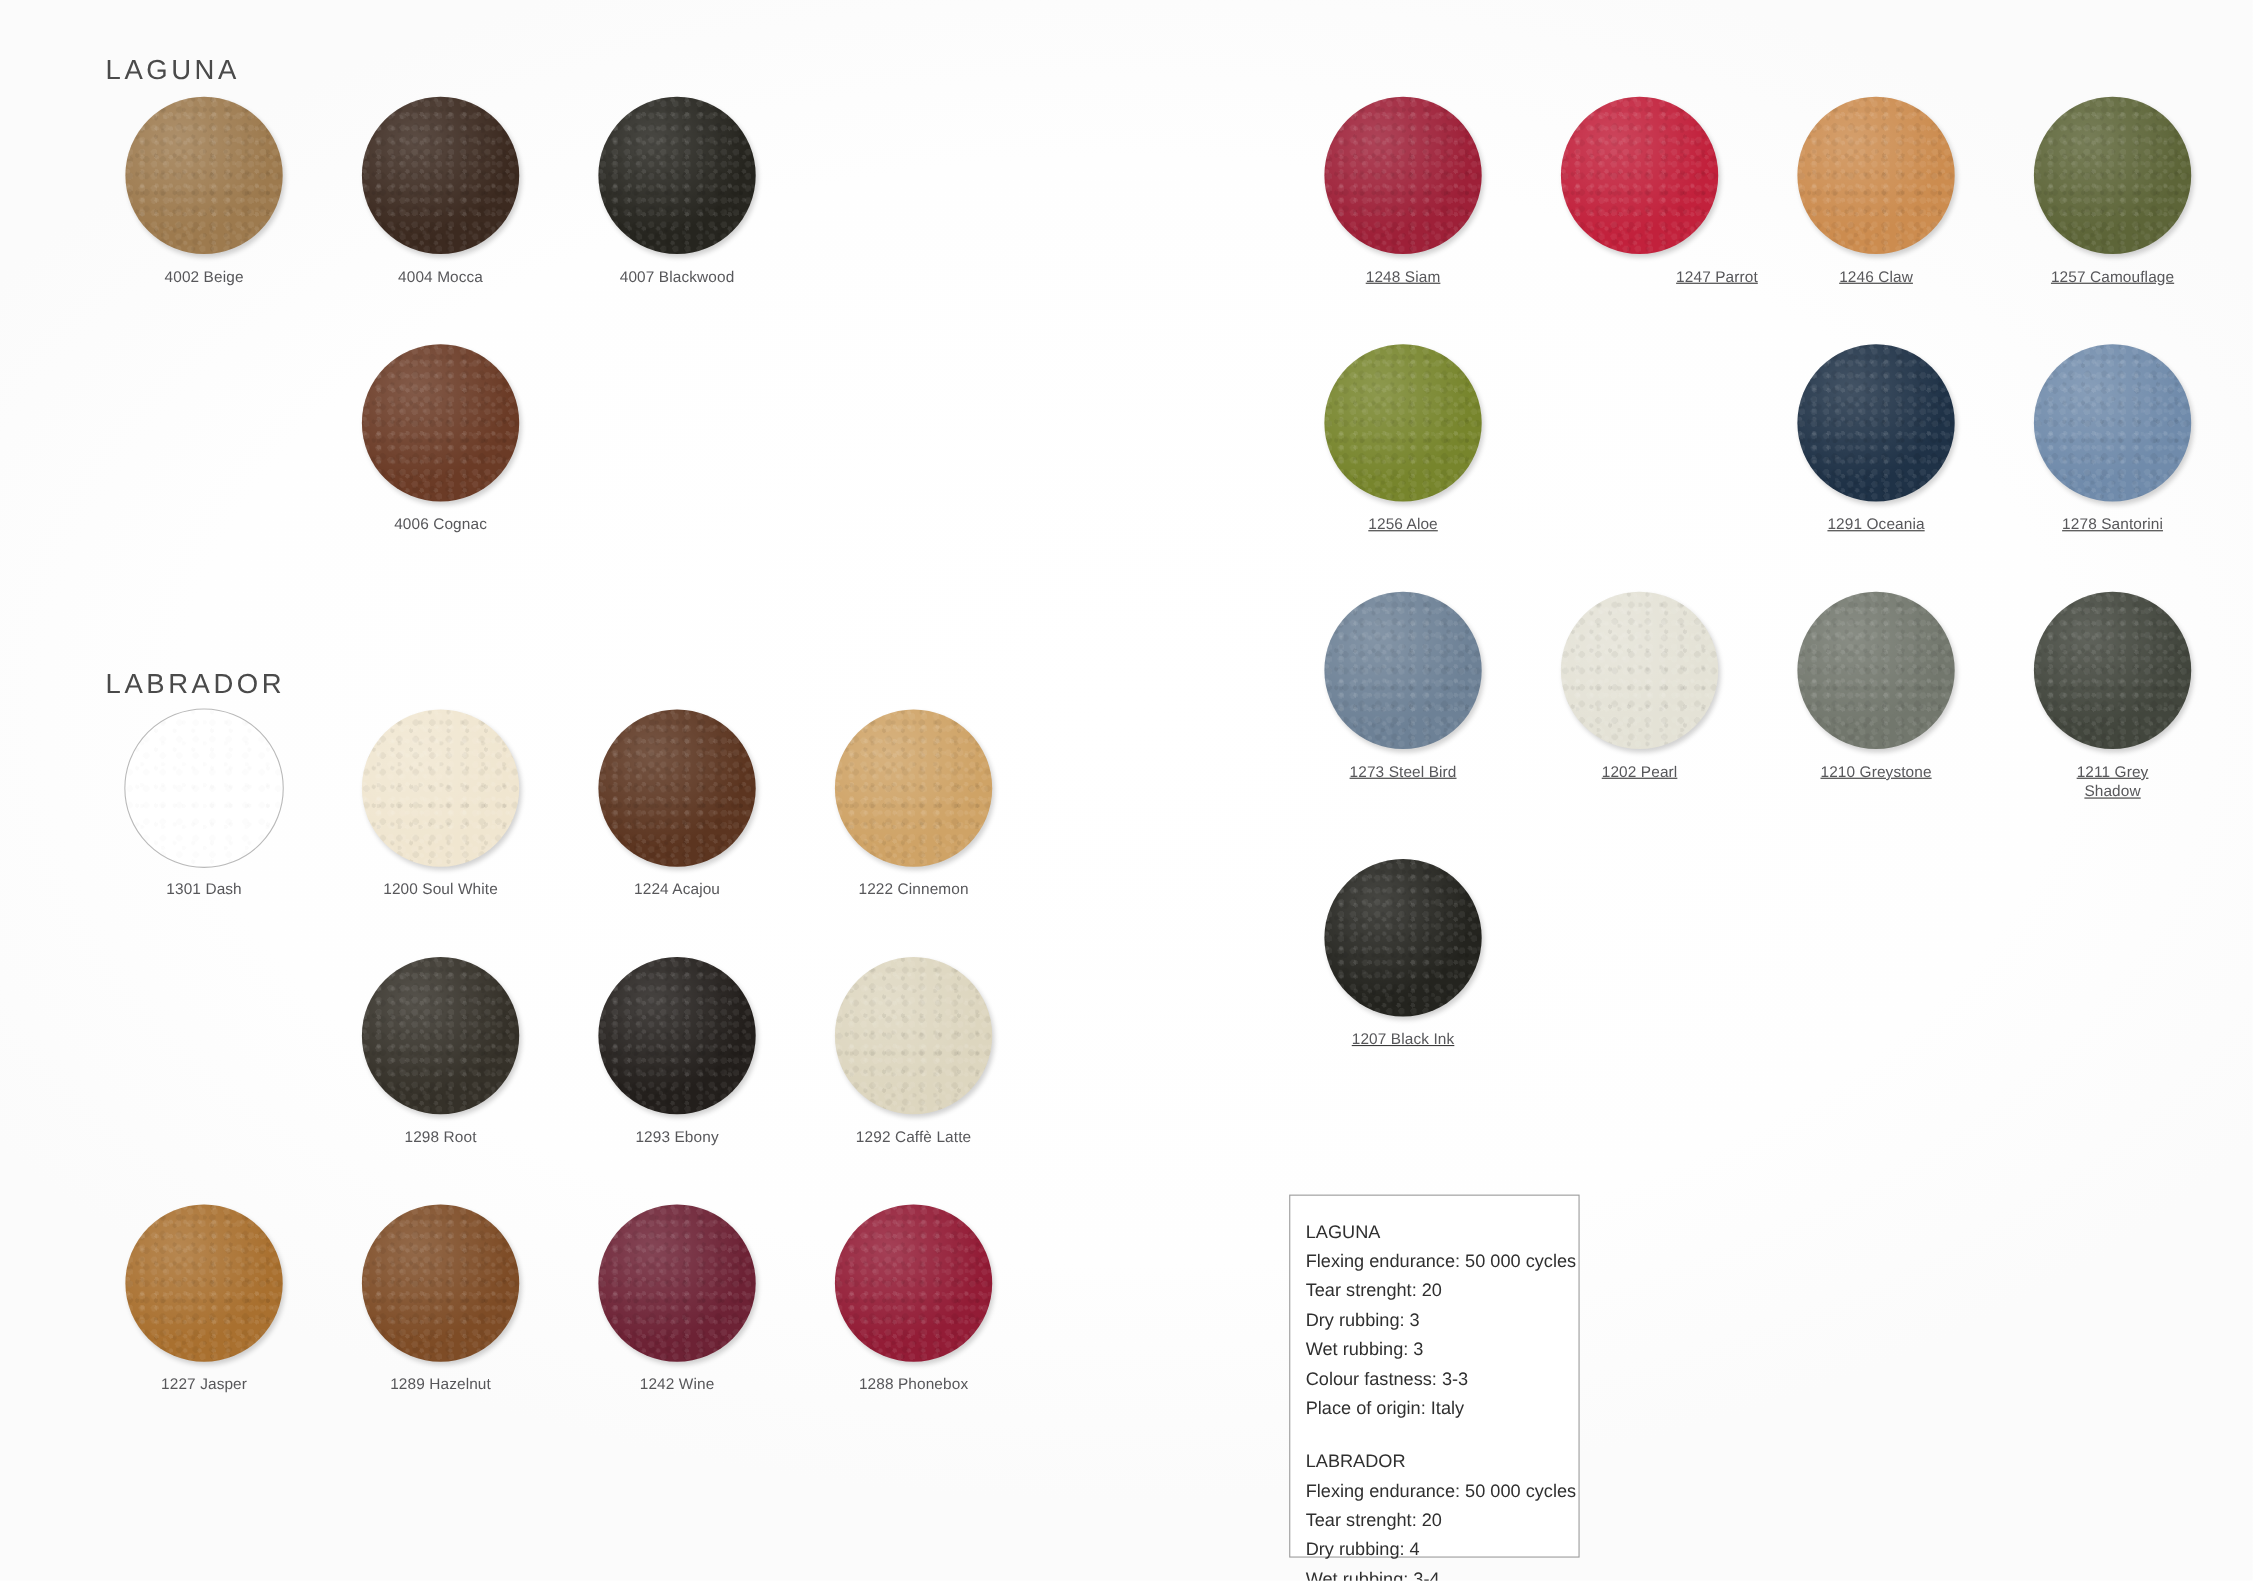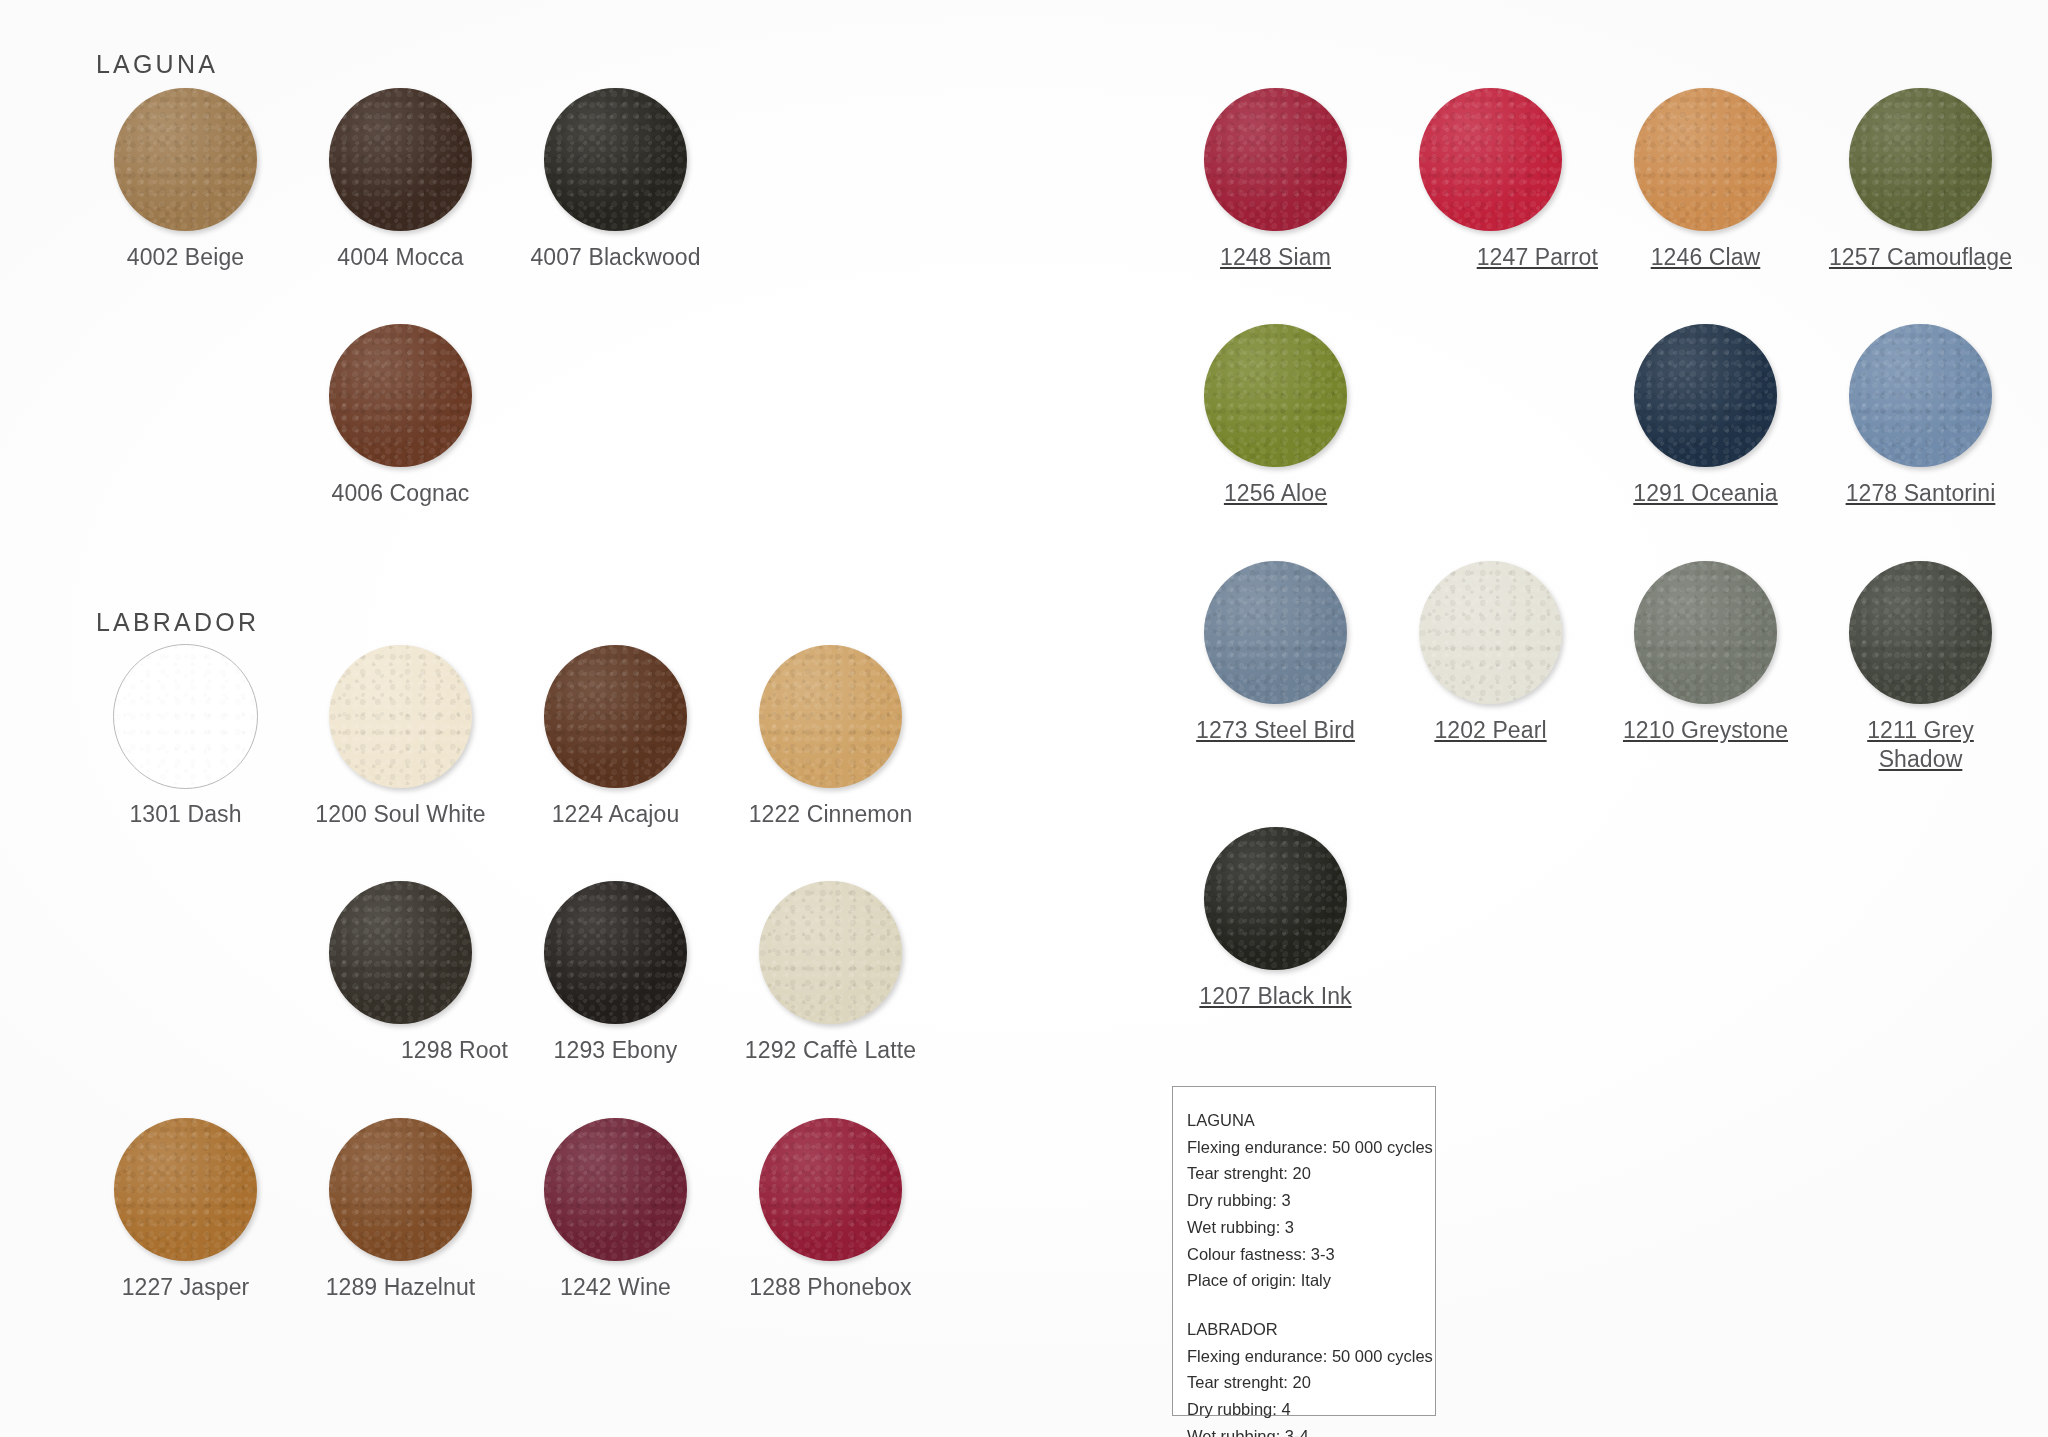--- a/index.html
+++ b/index.html
@@ -92,21 +92,21 @@
   }
 
   .disc.outline {
     box-shadow: none;
     border: 1.5px solid #b9b9b9;
   }
   .disc.outline::after { opacity: 0.25; }
 
   .swatch-label {
     margin-top: 12px;
-    font-size: 23px;
+    font-size: 14px;
     color: #57575a;
     line-height: 1.28;
     letter-spacing: 0.1px;
     white-space: pre-line;
   }
 
   
   .spec-box {
     position: absolute;
     border: 1px solid #9a9a9a;
@@ -177,21 +177,21 @@
           <div class="disc" style="background: rgb(92, 53, 32);"></div>
         </div>
         <div class="swatch-label">1224 Acajou</div>
       </div>
       <div class="swatch-cell" style="grid-area: 1 / 4;">
         <div class="disc-wrap">
           <div class="disc" style="background: rgb(207, 163, 102);"></div>
         </div>
         <div class="swatch-label">1222 Cinnemon</div>
       </div>
-      <div class="swatch-cell" style="grid-area: 2 / 2; text-align: right;">
+      <div class="swatch-cell" style="grid-area: 2 / 2;">
         <div class="disc-wrap">
           <div class="disc" style="background: rgb(53, 49, 41);"></div>
         </div>
         <div class="swatch-label">1298 Root</div>
       </div>
       <div class="swatch-cell" style="grid-area: 2 / 3;">
         <div class="disc-wrap">
           <div class="disc" style="background: rgb(35, 31, 28);"></div>
         </div>
         <div class="swatch-label">1293 Ebony</div>

